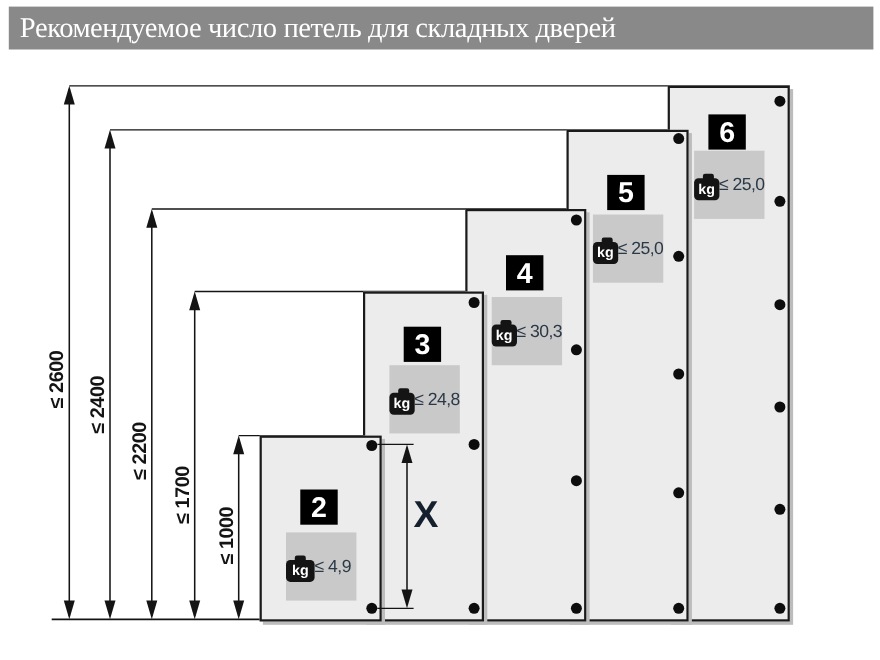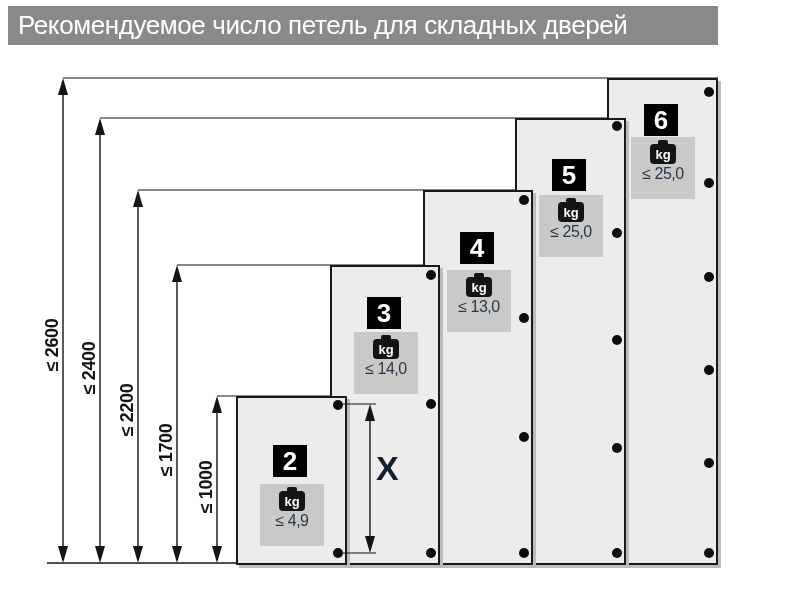--- a/index.html
+++ b/index.html
@@ -1,27 +1,27 @@
 <!DOCTYPE html>
 <html><head>
 <meta charset="utf-8">
 <style>
   html,body{margin:0;padding:0;background:#ffffff;}
   .stage{position:relative;width:800px;height:600px;background:#ffffff;overflow:hidden;
          font-family:"Liberation Sans",sans-serif;}
-  .header{position:absolute;left:8px;top:6px;width:710px;height:39px;
-          display:flex;align-items:center;padding-left:10px;box-sizing:border-box;}
+  .header{position:absolute;left:8px;top:6px;width:786px;height:39px;
+          display:flex;align-items:center;padding-left:10px;box-sizing:border-box;font-family:Liberation Serif, serif;}
   .header-title{font-size:26px;letter-spacing:-0.4px;}
   .layer{position:absolute;left:0;top:0;width:800px;height:600px;}
   svg.layer{pointer-events:none;}
   .door{position:absolute;box-sizing:border-box;border:2px solid #1a1a1a;
         box-shadow:3px 3px 0 #bcbcbc;}
   .badge{position:absolute;width:34px;height:32px;display:flex;align-items:center;
          justify-content:center;font-size:26px;font-weight:bold;line-height:1;}
-  .kgbox{position:absolute;width:64px;height:62px;display:flex;flex-direction:column;
+  .kgbox{position:absolute;width:64px;height:62px;display:flex;flex-direction:row;
          align-items:center;box-sizing:border-box;}
   .kgicon{margin-top:7px;width:26px;height:20px;border-radius:4px;position:relative;
           display:flex;align-items:center;justify-content:center;
           font-size:13px;font-weight:bold;line-height:1;}
   .kgicon::before{content:"";position:absolute;top:-4px;left:8px;width:10px;height:5px;
           background:inherit;border-radius:2px 2px 0 0;}
   .weight{font-size:16px;margin-top:1px;letter-spacing:-0.5px;white-space:nowrap;}
   .dimlabel{position:absolute;font-size:18px;font-weight:bold;letter-spacing:-0.4px;
           transform:translate(-50%,-50%) rotate(-90deg);white-space:nowrap;}
   .xlabel{position:absolute;font-size:34px;font-weight:bold;
@@ -69,28 +69,28 @@
         <div class="badge" style="left: 35px; top: 39px; background: rgb(0, 0, 0); color: rgb(255, 255, 255);">5</div>
         <div class="kgbox" style="left: 22px; top: 75px; background: rgb(201, 201, 201);">
           <div class="kgicon" style="background: rgb(20, 20, 20); color: rgb(255, 255, 255);">kg</div>
           <div class="weight" style="color: rgb(43, 57, 71);">≤ 25,0</div>
         </div>
       </div>
       <div class="door" style="left: 423px; top: 190px; width: 110px; height: 375px; background: rgb(236, 236, 236); border-color: rgb(26, 26, 26); box-shadow: rgb(188, 188, 188) 3px 3px 0px;">
         <div class="badge" style="left: 35px; top: 40px; background: rgb(0, 0, 0); color: rgb(255, 255, 255);">4</div>
         <div class="kgbox" style="left: 22px; top: 78px; background: rgb(201, 201, 201);">
           <div class="kgicon" style="background: rgb(20, 20, 20); color: rgb(255, 255, 255);">kg</div>
-          <div class="weight" style="color: rgb(43, 57, 71);">≤ 13,0</div>
+          <div class="weight" style="color: rgb(43, 57, 71);">≤ 30,3</div>
         </div>
       </div>
       <div class="door" style="left: 330px; top: 265px; width: 110px; height: 300px; background: rgb(236, 236, 236); border-color: rgb(26, 26, 26); box-shadow: rgb(188, 188, 188) 3px 3px 0px;">
         <div class="badge" style="left: 35px; top: 30px; background: rgb(0, 0, 0); color: rgb(255, 255, 255);">3</div>
         <div class="kgbox" style="left: 22px; top: 65px; background: rgb(201, 201, 201);">
           <div class="kgicon" style="background: rgb(20, 20, 20); color: rgb(255, 255, 255);">kg</div>
-          <div class="weight" style="color: rgb(43, 57, 71);">≤ 14,0</div>
+          <div class="weight" style="color: rgb(43, 57, 71);">≤ 24,8</div>
         </div>
       </div>
       <div class="door" style="left: 236px; top: 396px; width: 111px; height: 169px; background: rgb(236, 236, 236); border-color: rgb(26, 26, 26); box-shadow: rgb(188, 188, 188) 3px 3px 0px;">
         <div class="badge" style="left: 35px; top: 47px; background: rgb(0, 0, 0); color: rgb(255, 255, 255);">2</div>
         <div class="kgbox" style="left: 22px; top: 86px; background: rgb(201, 201, 201);">
           <div class="kgicon" style="background: rgb(20, 20, 20); color: rgb(255, 255, 255);">kg</div>
           <div class="weight" style="color: rgb(43, 57, 71);">≤ 4,9</div>
         </div>
       </div>
     </div>

